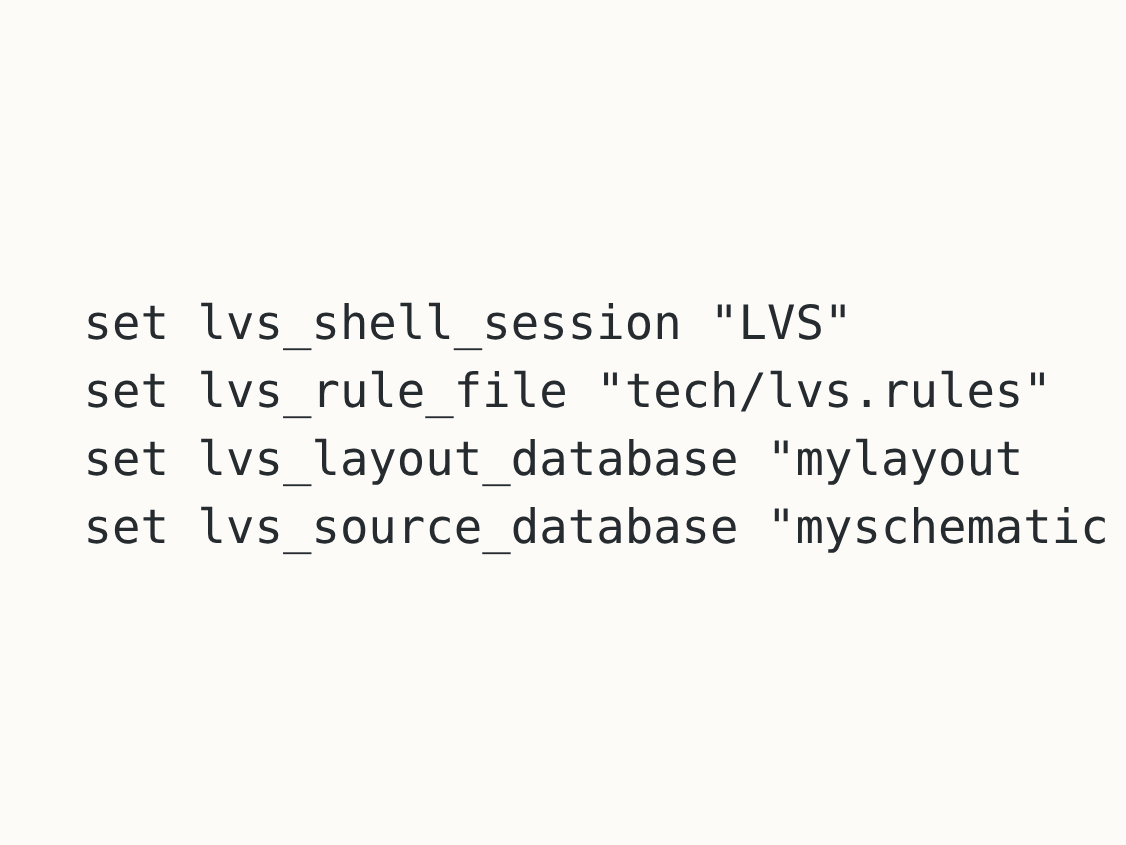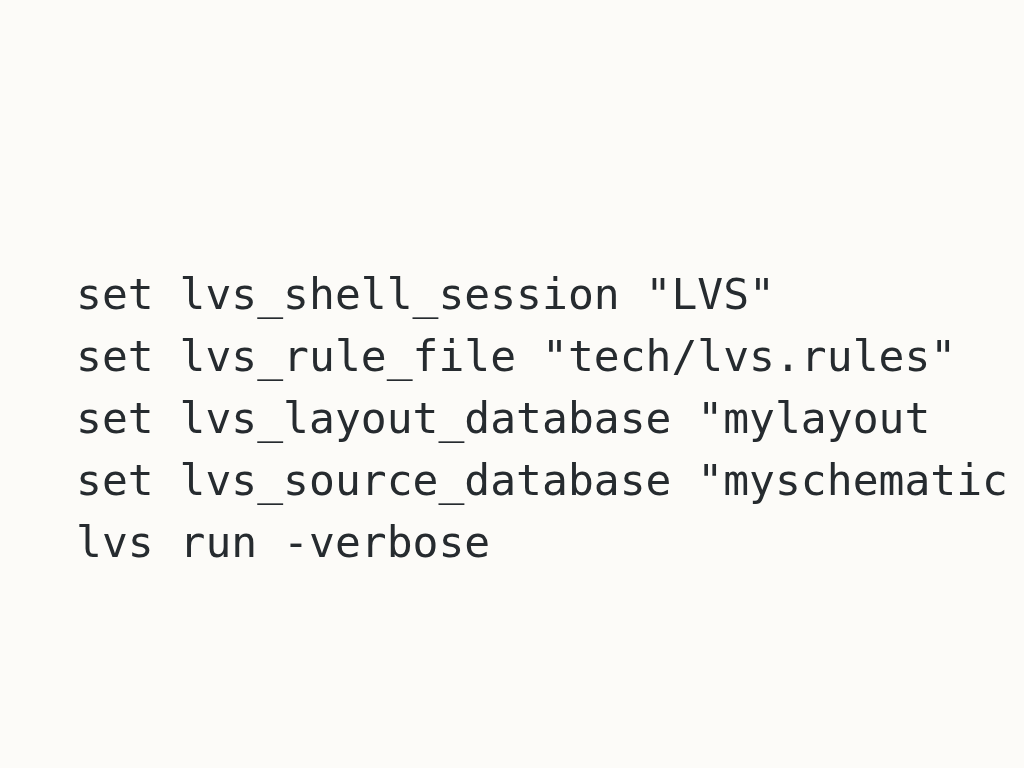--- a/index.html
+++ b/index.html
@@ -35,14 +35,14 @@
   }
   .code-line {
     height: 62px;
     white-space: pre;
   }
 </style>
 </head>
 <body>
 
 <div class="canvas">
-  <pre class="code-block"><div class="code-line">set lvs_shell_session "LVS"</div><div class="code-line">set lvs_rule_file "tech/lvs.rules"</div><div class="code-line">set lvs_layout_database "mylayout</div><div class="code-line">set lvs_source_database "myschematic</div><div class="code-line">lvs run -verbose</div></pre>
+  <pre class="code-block"><div class="code-line">set lvs_shell_session "LVS"</div><div class="code-line">set lvs_rule_file "tech/lvs.rules"</div><div class="code-line">set lvs_layout_database "mylayout</div><div class="code-line">set lvs_source_database "myschematic</div></pre>
 </div>
 
 </body></html>

